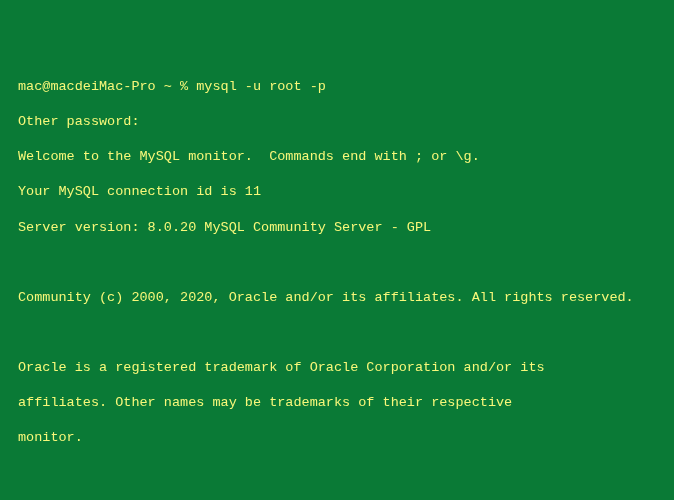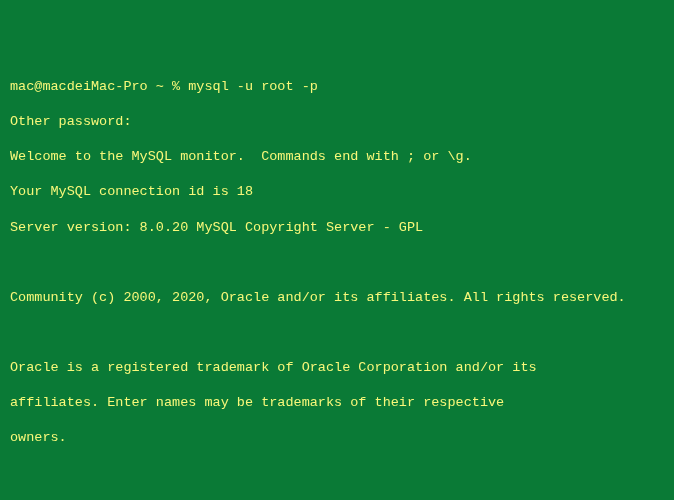--- a/index.html
+++ b/index.html
@@ -11,42 +11,43 @@
       font-size: 13.5px;
       line-height: 1.3;
       width: 674px;
       height: 500px;
       box-sizing: border-box;
       white-space: pre-wrap;
       overflow: hidden;
     }
     .line {
       display: block;
+      margin-left: 8px;
     }
     .blank {
       display: block;
       height: 1.3em;
     }
   </style>
 </head>
 <body>
 
 
 
 <span class="line">mac@macdeiMac-Pro ~ % mysql -u root -p</span>
 <span class="line">Other password:</span>
 <span class="line">Welcome to the MySQL monitor.  Commands end with ; or \g.</span>
-<span class="line">Your MySQL connection id is 18</span>
-<span class="line">Server version: 8.0.20 MySQL Copyright Server - GPL</span>
+<span class="line">Your MySQL connection id is 11</span>
+<span class="line">Server version: 8.0.20 MySQL Community Server - GPL</span>
 <span class="blank"></span>
 <span class="line">Community (c) 2000, 2020, Oracle and/or its affiliates. All rights reserved.</span>
 <span class="blank"></span>
 <span class="line">Oracle is a registered trademark of Oracle Corporation and/or its</span>
-<span class="line">affiliates. Enter names may be trademarks of their respective</span>
-<span class="line">owners.</span>
+<span class="line">affiliates. Other names may be trademarks of their respective</span>
+<span class="line">monitor.</span>
 <span class="blank"></span>
 <span class="line">Type 'help;' or '\h' for help. Type '\c' to clear the current input statement.</span>
 
 
 
 
 
 
 
 

